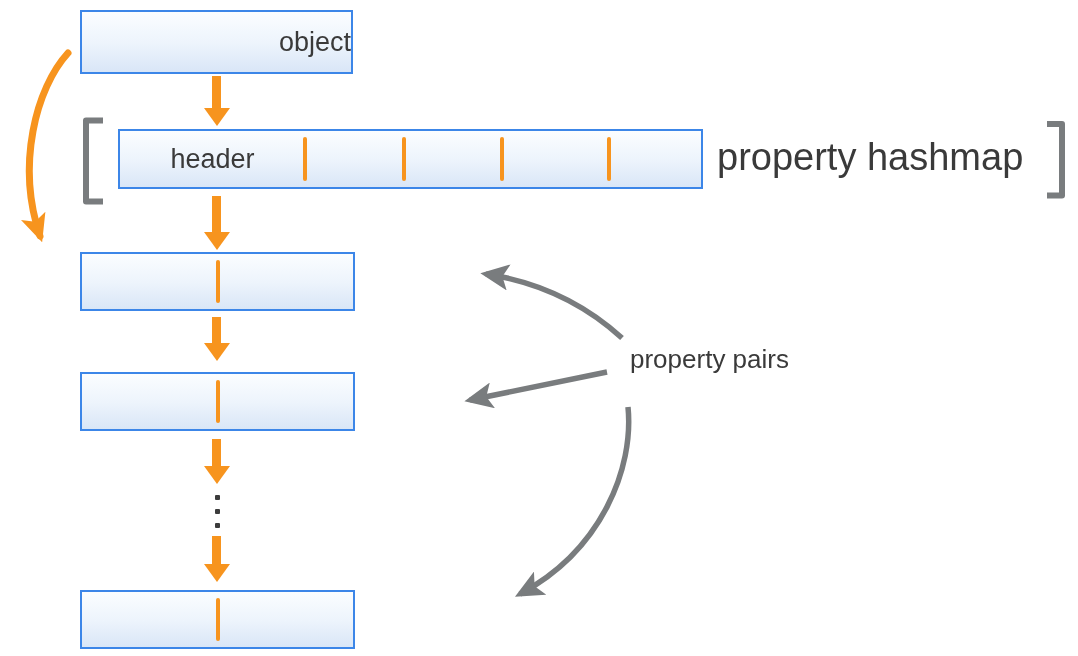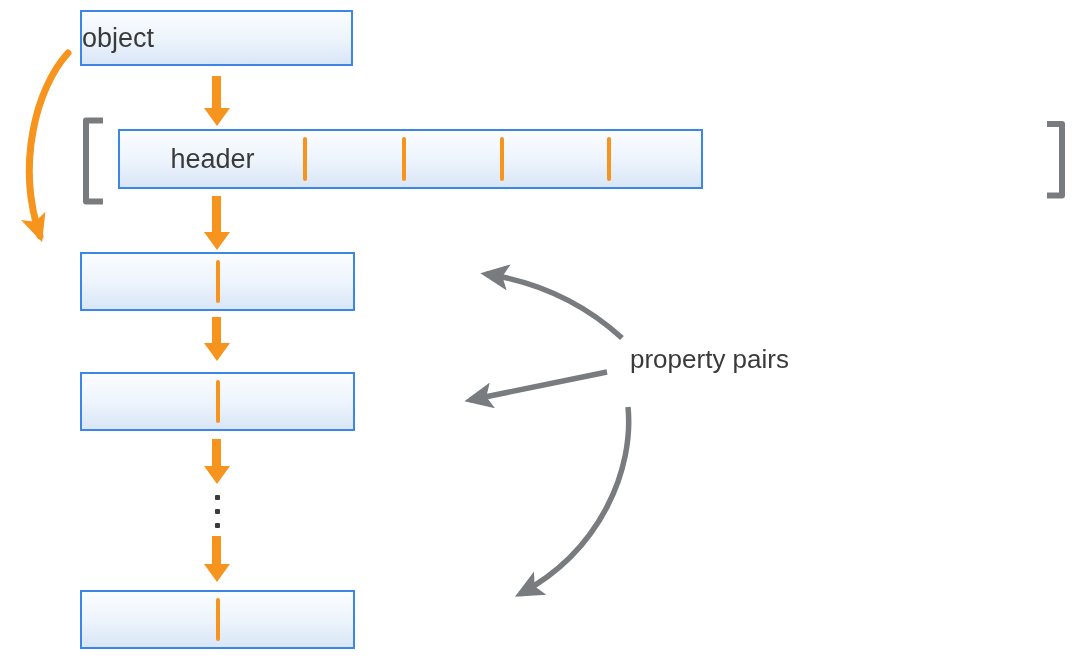--- a/index.html
+++ b/index.html
@@ -19,21 +19,21 @@
     color:var(--text-dark);
   }
   .overlay{position:absolute;left:0;top:0;width:1078px;height:656px;pointer-events:none;}
 
   
   .bluebox{
     position:absolute;box-sizing:border-box;
     border:2px solid var(--box-border-blue);
     background:linear-gradient(180deg,var(--box-fill-top) 0%,#EDF4FC 52%,var(--box-fill-bottom) 100%);
   }
-  .object-box{left:80px;top:10px;width:273px;height:56px;display:flex;align-items:center;justify-content:flex-start;}
+  .object-box{left:80px;top:10px;width:273px;height:64px;display:flex;align-items:center;justify-content:flex-end;}
   .object-box span{font-size:27px;}
   .header-box{left:118px;top:129px;width:585px;height:60px;}
   .header-label{position:absolute;left:0;top:0;width:185px;height:56px;line-height:56px;text-align:center;font-size:27px;}
   .tick{position:absolute;top:6px;width:4px;height:44px;background:var(--accent-orange);border-radius:2px;}
   .pair-box{left:80px;width:275px;height:59px;}
   .divider{position:absolute;left:134px;top:6px;width:4px;height:43px;background:var(--accent-orange);border-radius:2px;}
 
   
   .oarrow{position:absolute;left:204px;width:26px;}
   .oarrow .stem{position:absolute;left:8px;top:0;width:9px;background:var(--accent-orange);}
@@ -82,20 +82,21 @@
     <div class="head"></div>
   </div>
 
   <div class="bluebox header-box">
     <span class="header-label">header</span>
     <div class="tick" style="left:183px"></div>
     <div class="tick" style="left:282px"></div>
     <div class="tick" style="left:380px"></div>
     <div class="tick" style="left:487px"></div>
   </div>
+  <div class="label hashmap-label">property hashmap</div>
 
   <div class="oarrow" style="top:196px;height:54px">
     <div class="stem" style="height:38px"></div>
     <div class="head"></div>
   </div>
 
   <div class="bluebox pair-box" style="top:252px">
     <div class="divider"></div>
   </div>
 

